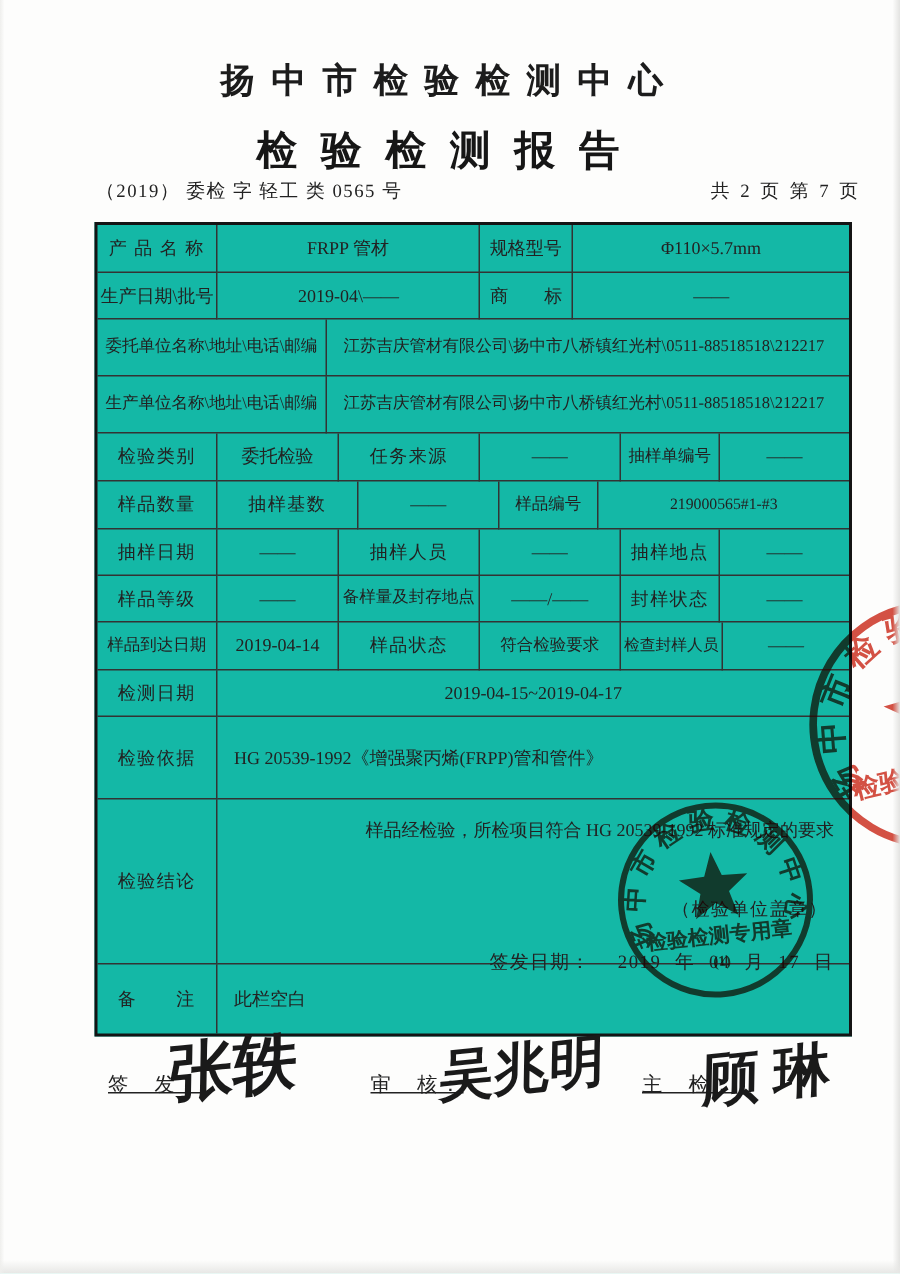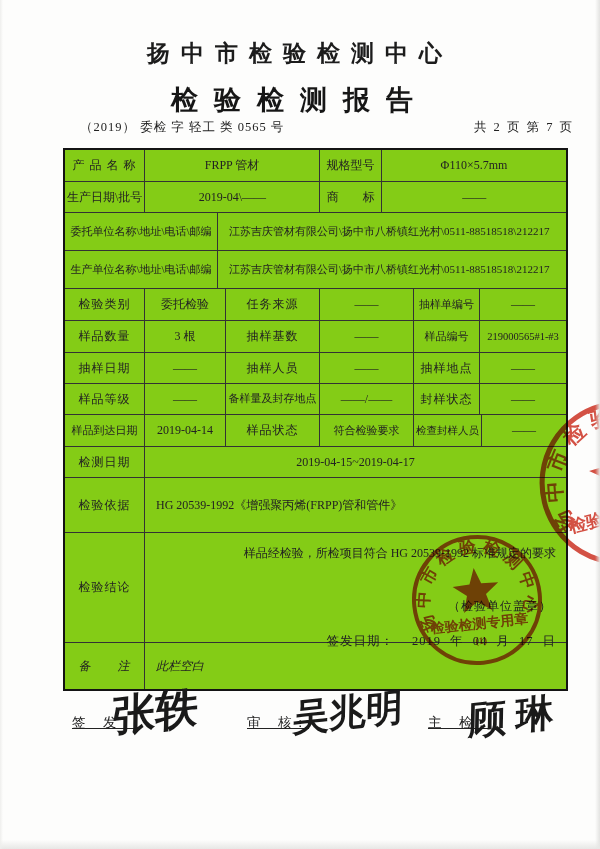--- a/index.html
+++ b/index.html
@@ -14,31 +14,31 @@
     background:linear-gradient(to left,#e3e3e1,rgba(227,227,225,0));}
   .edge-bottom{position:absolute;bottom:0;left:0;width:100%;height:9px;
     background:linear-gradient(to top,#e7e7e5,rgba(231,231,229,0));}
   .edge-left{position:absolute;top:0;left:0;width:3px;height:100%;
     background:linear-gradient(to right,#efefed,rgba(239,239,237,0));}
 
   .org{position:absolute;top:38px;left:0;width:100%;text-align:center;
     font-size:23px;font-weight:bold;letter-spacing:11px;color:#1c1c1c;white-space:nowrap;}
   .title{position:absolute;top:82px;left:0;width:100%;text-align:center;
     font-size:27px;font-weight:bold;letter-spacing:16px;color:#161616;white-space:nowrap;}
-  .docno{position:absolute;top:119px;left:80px;font-size:12.5px;letter-spacing:1px;}
+  .docno{position:absolute;top:119px;left:64px;font-size:12.5px;letter-spacing:1px;}
   .pageinfo{position:absolute;top:119px;right:26px;font-size:12.5px;letter-spacing:2px;}
 
   .tbl{position:absolute;left:63px;top:148px;width:505px;box-sizing:border-box;
-    border:2px solid #141414;background:#84cc16;}
+    border:2px solid #141414;background:#14b8a6;}
   .tr{display:flex;}
   .td{box-sizing:border-box;display:flex;align-items:center;justify-content:center;
     border-right:1px solid #333;border-bottom:1px solid #333;
     font-size:12px;text-align:center;padding:0 2px;line-height:1.25;white-space:nowrap;}
   .tr .td:last-child{border-right:none;}
-  .tr.last .td{border-bottom:none;font-style:italic;}
+  .tr.last .td{border-bottom:none;}
   .lab{letter-spacing:1px;}
   .left{justify-content:flex-start;text-align:left;padding-left:11px;}
   .tight{font-size:11px;letter-spacing:0;}
   .small{font-size:10.5px;letter-spacing:0;}
   .w80{flex:0 0 80px;} .w81{flex:0 0 81px;} .w94{flex:0 0 94px;}
   .w66{flex:0 0 66px;} .w62{flex:0 0 62px;letter-spacing:0;} .w175{flex:0 0 175px;}
   .w153{flex:0 0 153px;} .grow{flex:1 1 auto;}
 
   .concl{display:block;position:relative;text-align:right;padding:13px 10px 0 12px;white-space:normal;}
   .seal-cap{position:absolute;top:66px;right:14px;font-size:12px;letter-spacing:1px;}
@@ -103,21 +103,20 @@
       <div class="td lab w80">检验类别</div>
       <div class="td w81">委托检验</div>
       <div class="td lab w94">任务来源</div>
       <div class="td w94">——</div>
       <div class="td w66 tight">抽样单编号</div>
       <div class="td grow">——</div>
     </div>
 
     <div class="tr" style="height:32px">
       <div class="td lab w80">样品数量</div>
-      <div class="td w81">3 根</div>
       <div class="td lab w94">抽样基数</div>
       <div class="td w94">——</div>
       <div class="td w66 tight">样品编号</div>
       <div class="td grow small">219000565#1-#3</div>
     </div>
 
     <div class="tr" style="height:31px">
       <div class="td lab w80">抽样日期</div>
       <div class="td w81">——</div>
       <div class="td lab w94">抽样人员</div>

